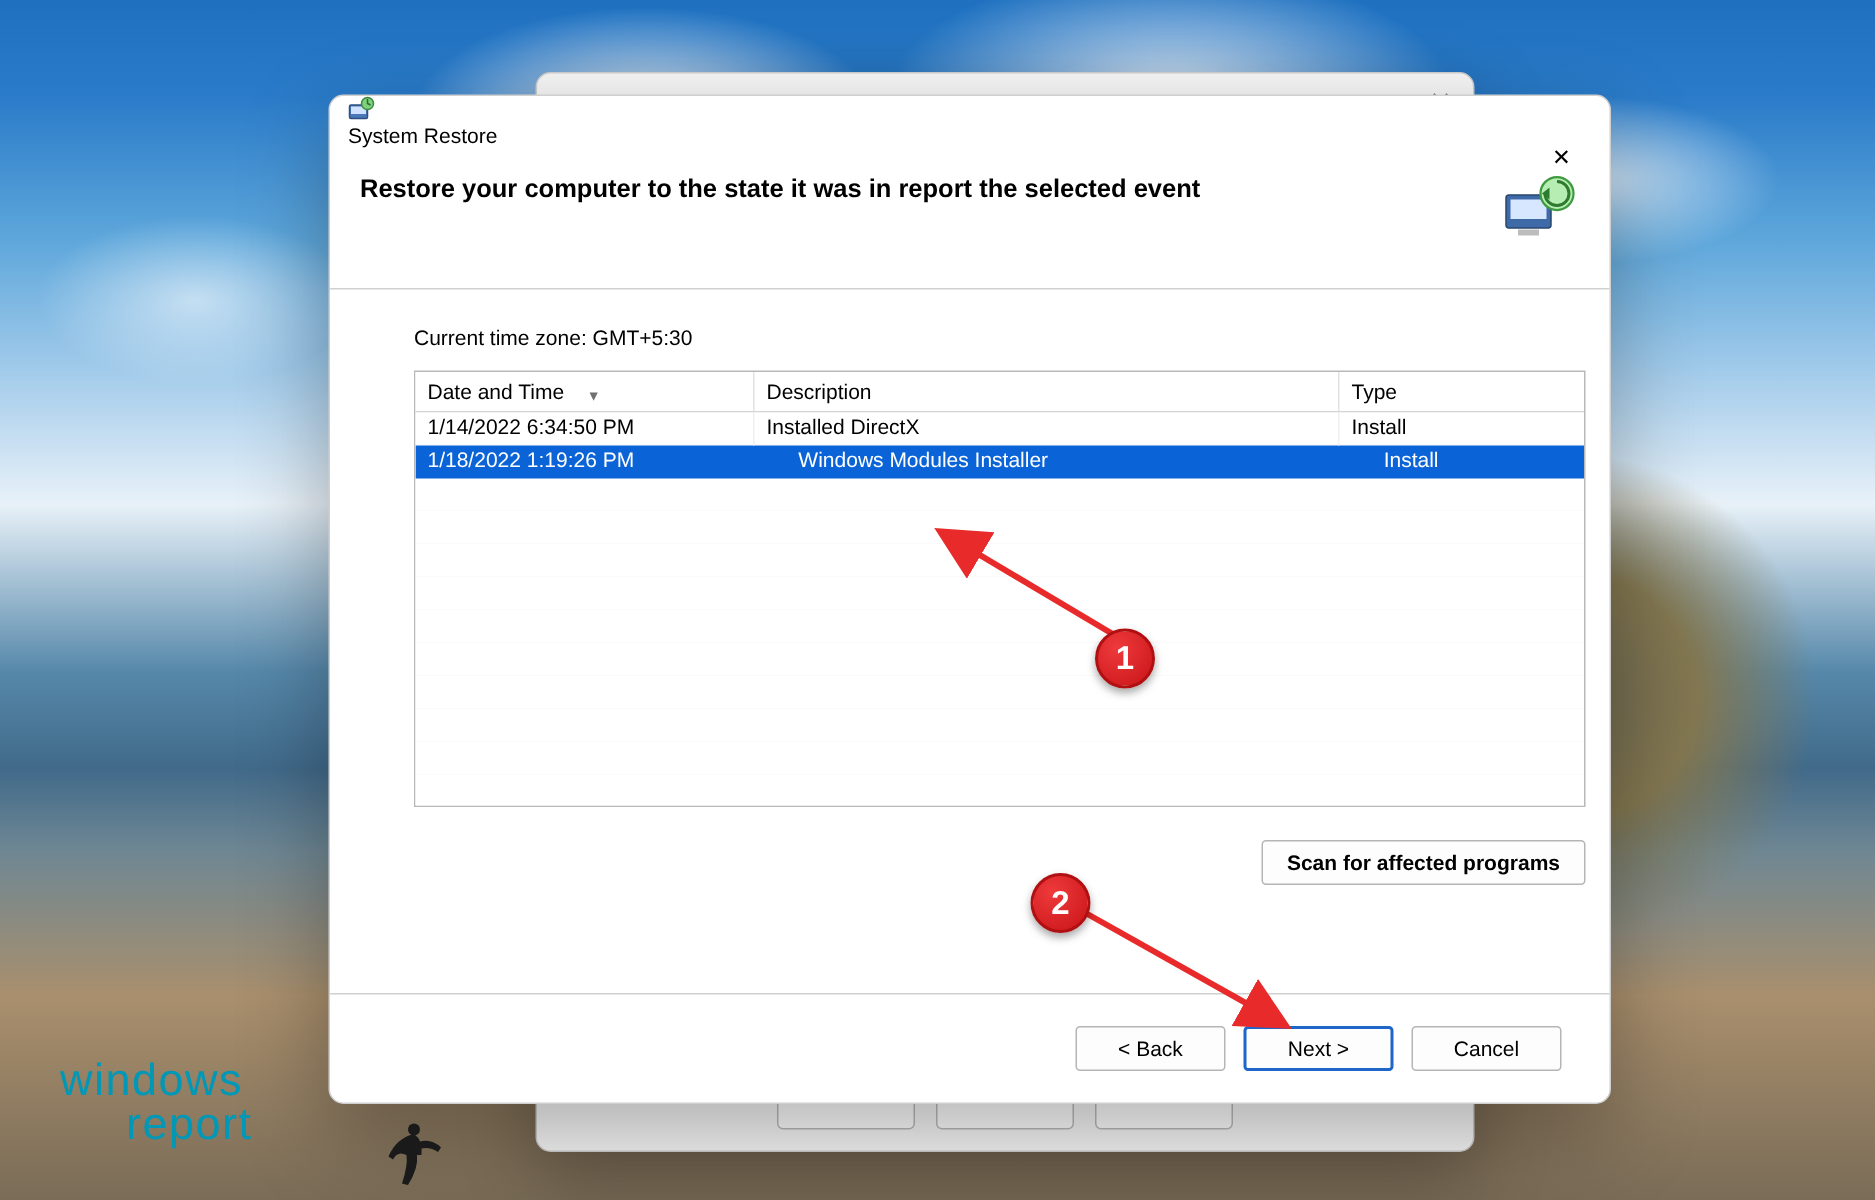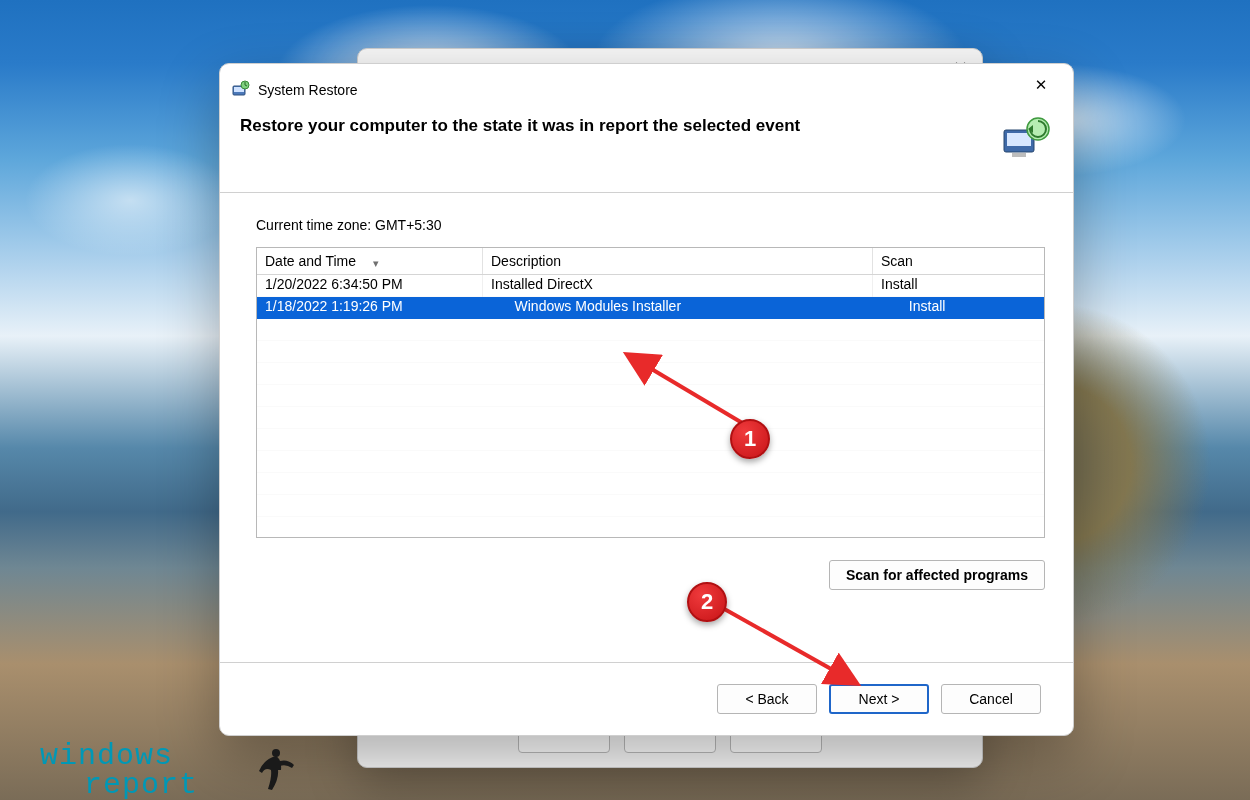--- a/index.html
+++ b/index.html
@@ -19,53 +19,53 @@
       radial-gradient(220px 100px at 430px 75px, rgba(255,255,255,.9), rgba(255,255,255,0) 70%),
       radial-gradient(260px 110px at 780px 60px, rgba(255,255,255,.8), rgba(255,255,255,0) 72%),
       radial-gradient(180px 80px  at 1060px 120px, rgba(255,255,255,.75), rgba(255,255,255,0) 70%),
       radial-gradient(150px 80px  at 130px 200px, rgba(255,255,255,.55), rgba(255,255,255,0) 70%);
   }
   
   .figure-on-beach { position:absolute; left:258px; top:746px; width:42px; height:48px; }
   .figure-on-beach svg { display:block; }
 
   
-  .watermark { position:absolute; left:40px; bottom:1px; line-height:.95; letter-spacing:1px;
-    font-family:Liberation Mono, monospace; color:#0098b6; font-weight:300; font-size:30px; }
+  .watermark { position:absolute; left:40px; bottom:36px; line-height:.95; letter-spacing:1px;
+    font-family:Liberation Sans, sans-serif; color:#0098b6; font-weight:300; font-size:30px; }
   .watermark .line2 { padding-left:44px; }
 
   
   .bg-dialog {
     position:absolute; left:357px; top:48px; width:626px; height:720px;
     background:#f7f7f7; border:1px solid #cfcfcf; border-radius:10px;
     box-shadow:0 16px 50px rgba(0,0,0,.28);
   }
   .bg-dialog .bg-close { position:absolute; right:14px; top:8px; font-size:18px; color:#555; }
   .bg-dialog .bg-btn-row { position:absolute; left:0; right:0; bottom:14px; display:flex; gap:14px; justify-content:center; }
   .bg-dialog .bg-btn { width:92px; height:28px; border:1px solid #bcbcbc; border-radius:4px; background:#fff; }
 
   
   .dialog {
     position:absolute; left:219px; top:63px; width:855px; height:673px;
     background:#ffffff; border:1px solid #cfcfcf; border-radius:10px;
     box-shadow:0 22px 60px rgba(0,0,0,.30);
     display:flex; flex-direction:column;
   }
-  .titlebar { height:34px; display:flex; align-items:flex-end; padding:0 12px; }
+  .titlebar { height:34px; display:flex; align-items:flex-start; padding:0 12px;flex-direction:column; }
   .titlebar .sysicon { width:18px; height:18px; margin-right:8px; position:relative; }
   .titlebar .title { font-size:14px; color:#000; }
   .titlebar .close-x { margin-left:auto; width:40px; height:28px; display:flex; align-items:center; justify-content:center; border-radius:4px; }
   .x-glyph { font-size:15px; line-height:1; color:#000; }
 
   .header-area { padding:18px 20px 30px 20px; display:flex; align-items:flex-start; }
   .header-area h1 { margin:0; font-size:17px; font-weight:700; color:#000; flex:1 1 auto; }
   .header-icon { width:52px; height:46px; margin-left:12px; }
   .hr { height:1px; background:#d0d0d0; margin:0; }
 
-  .content { padding:24px 28px 0 36px; flex:1 1 auto; position:relative; }
+  .content { padding:24px 16px 0 36px; flex:1 1 auto; position:relative;margin-left:20px; }
   .tz-line { font-size:14px; color:#000; margin-bottom:14px; }
 
   .listview { border:1px solid #b8b8b8; background:#fff; }
   .lv-header { display:flex; background:#ffffff; border-bottom:1px solid #d5d5d5; }
   .lv-col { padding:5px 8px; font-size:14px; color:#000; border-right:1px solid #e2e2e2; position:relative; }
   .lv-col.last-col { border-right:none; }
   .col-date { width:226px; }
   .col-desc { width:390px; }
   .col-type { width:160px; }
   .sort-caret { position:absolute; top:9px; left:116px; font-size:11px; color:#707070; }
@@ -143,25 +143,25 @@
   <div class="content">
     <div class="tz-line">Current time zone: GMT+5:30</div>
 
     <div class="listview">
       <div class="lv-header">
         <div class="lv-col col-date">
           <span>Date and Time</span>
           <span class="sort-caret">▾</span>
         </div>
         <div class="lv-col col-desc">Description</div>
-        <div class="lv-col col-type last-col">Scan</div>
+        <div class="lv-col col-type last-col">Type</div>
       </div>
       <div class="lv-body" id="lv-body">
           <div class="lv-row">
-            <div class="cell col-date">1/20/2022 6:34:50 PM</div>
+            <div class="cell col-date">1/14/2022 6:34:50 PM</div>
             <div class="cell col-desc">Installed DirectX</div>
             <div class="cell col-type last-cell">Install</div>
           </div>
           <div class="lv-row selected">
             <div class="cell col-date">1/18/2022 1:19:26 PM</div>
             <div class="cell col-desc">Windows Modules Installer</div>
             <div class="cell col-type last-cell">Install</div>
           </div>
         </div>
     </div>

